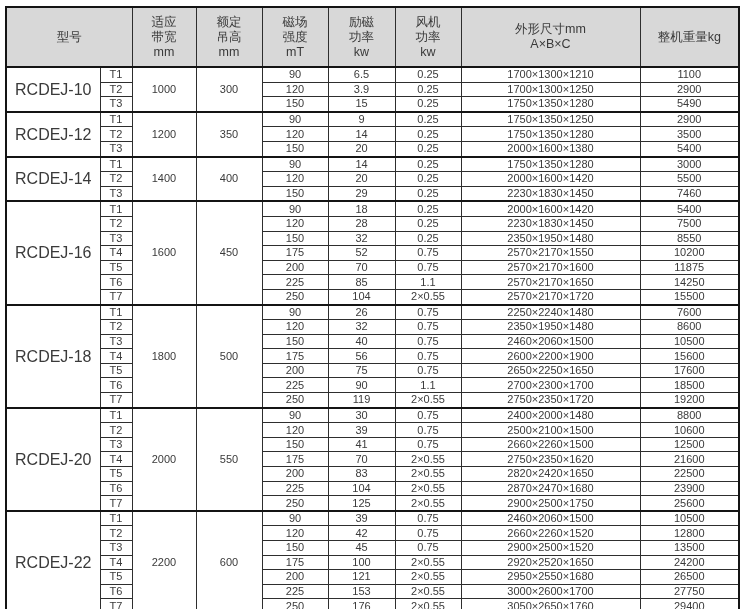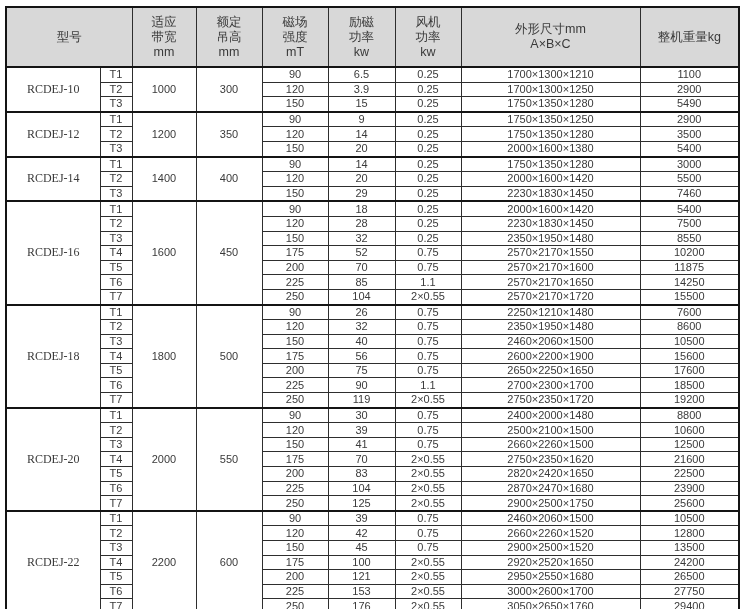--- a/index.html
+++ b/index.html
@@ -45,21 +45,21 @@
     font-size: 12.5px;
     line-height: 15px;
     height: 58px;
     border-bottom: 2px solid #141414;
   }
   tbody td {
     font-size: 11px;
     line-height: 13px;
     height: 13.6px;
   }
-  tbody td.model-cell { font-size: 12px; font-family: Liberation Serif, serif; }
+  tbody td.model-cell { font-size: 16px; }
   tbody tr.grp-start td { border-top: 2px solid #141414; }
 </style>
 </head>
 <body>
 
 <div class="page">
   <table class="spec">
     <colgroup>
       <col class="c-model">
         <col class="c-t">
@@ -225,21 +225,21 @@
           <td>15500</td>
         </tr>
         <tr class="grp-start">
           <td rowspan="7" class="model-cell">RCDEJ-18</td>
           <td>T1</td>
           <td rowspan="7">1800</td>
           <td rowspan="7">500</td>
           <td>90</td>
           <td>26</td>
           <td>0.75</td>
-          <td>2250×1210×1480</td>
+          <td>2250×2240×1480</td>
           <td>7600</td>
         </tr>
         <tr>
           <td>T2</td>
           <td>120</td>
           <td>32</td>
           <td>0.75</td>
           <td>2350×1950×1480</td>
           <td>8600</td>
         </tr>

